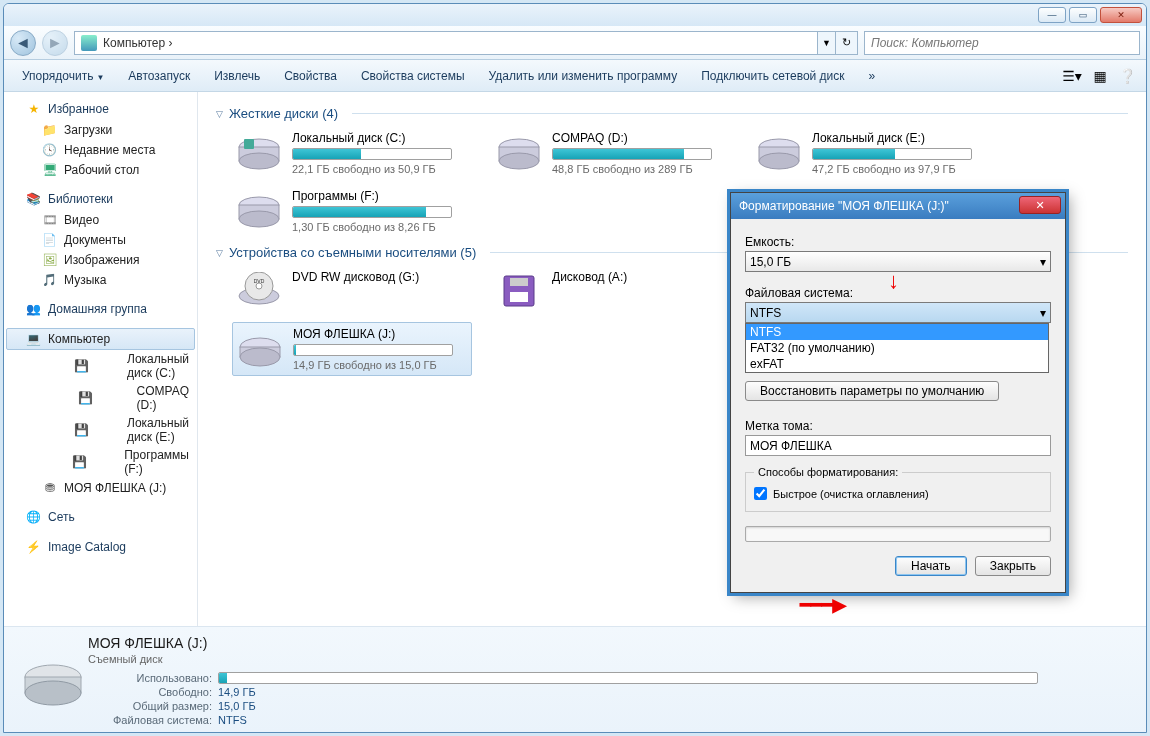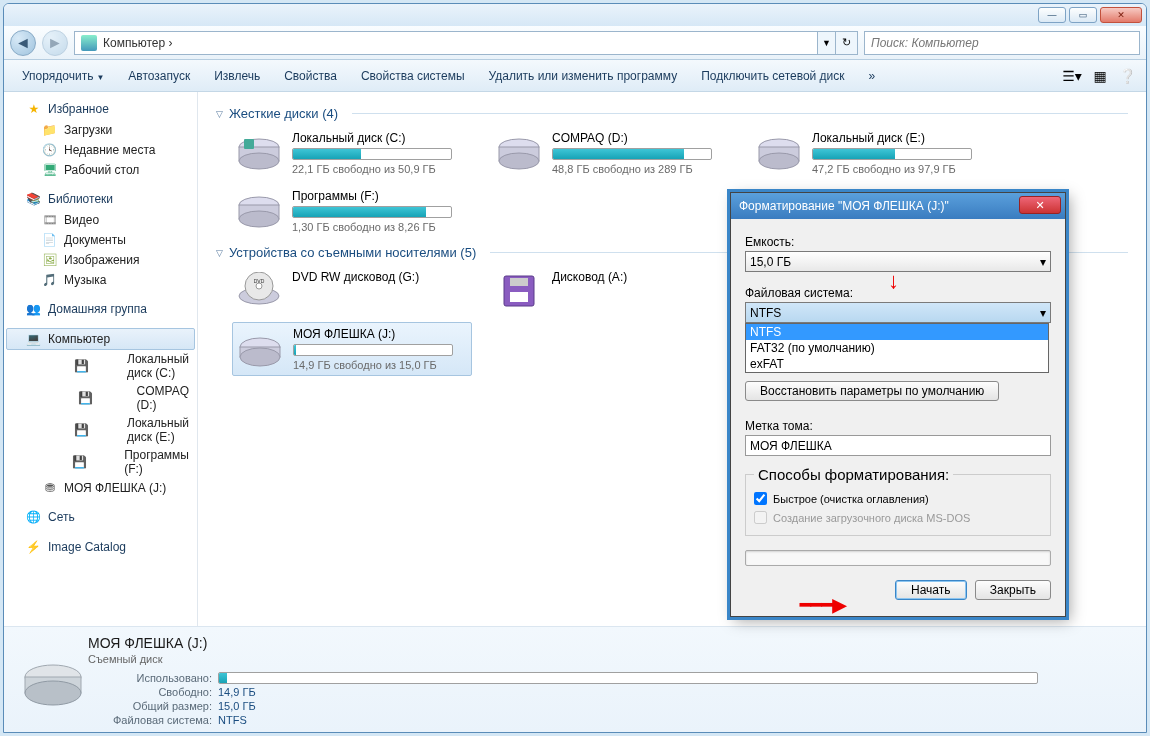--- a/index.html
+++ b/index.html
@@ -67,21 +67,21 @@
 .dlg-label { font-size:12px; color:#000; padding:4px 0 2px;}
 .dlg-select { width:100%; height:21px; border:1px solid #7a7a7a; background:linear-gradient(#fff,#e8e8e8); font-size:12px; padding:0 4px; display:flex; align-items:center; justify-content:space-between; cursor:pointer;}
 .dlg-select.open { background:linear-gradient(#d0e6f8,#b8d8f0);}
 .dropdown { position:absolute; width:304px; border:1px solid #666; background:#fff; font-size:12px; z-index:10;}
 .dd-opt { padding:1px 4px; cursor:pointer;}
 .dd-opt.hl { background:#3399ff; color:#fff;}
 .dlg-btn { padding:2px 14px; font-size:12px; border:1px solid #8a8a8a; background:linear-gradient(#fdfdfd,#e4e4e4); border-radius:3px; cursor:pointer; min-width:72px;}
 .dlg-btn.primary{ border:1px solid #3a86c8; box-shadow:0 0 0 1px #8cc5f0 inset;margin-left:11px;}
 .dlg-input { width:100%; height:21px; border:1px solid #999; background:#fff; padding:0 4px; font-size:12px;}
 .fieldset { border:1px solid #ccc; padding:6px 8px 8px; margin-top:10px;}
-.fieldset legend { font-size:15px; padding:0 4px;}
+.fieldset legend { font-size:11px; padding:0 4px;}
 .chk { display:flex; align-items:center; gap:6px; font-size:11px; padding:3px 0;}
 .chk input { width:13px; height:13px;}
 .chk.disabled { color:#999;}
 .progress { height:16px; border:1px solid #aaa; border-radius:2px; background:#f8f8f8; margin-top:14px; box-shadow:inset 0 1px 2px rgba(0,0,0,0.15);}
 .dlg-actions { display:flex; justify-content:flex-end; gap:8px; padding:14px 0 4px;}
 
 .arrow-red { position:absolute; color:#e00; font-size:22px; font-weight:bold; pointer-events:none;}
 .arrow-down { left:888px; top:268px;}
 .arrow-right { left:800px; top:594px; font-size:18px;}
 </style>
@@ -410,24 +410,20 @@
 
     <div class="dlg-label" style="margin-top:10px">Метка тома:</div>
     <input class="dlg-input" value="МОЯ ФЛЕШКА" style="">
 
     <fieldset class="fieldset">
       <legend>Способы форматирования:</legend>
       <label class="chk">
           <input type="checkbox" checked="" style="">
           <span>Быстрое (очистка оглавления)</span>
         </label>
-      <label class="chk disabled">
-          <input type="checkbox" disabled="" style="">
-          <span>Создание загрузочного диска MS-DOS</span>
-        </label>
     </fieldset>
 
     <div class="progress"></div>
 
     <div class="dlg-actions">
       <button class="dlg-btn primary">Начать</button>
       <button class="dlg-btn">Закрыть</button>
     </div>
   </div>
 </div>

